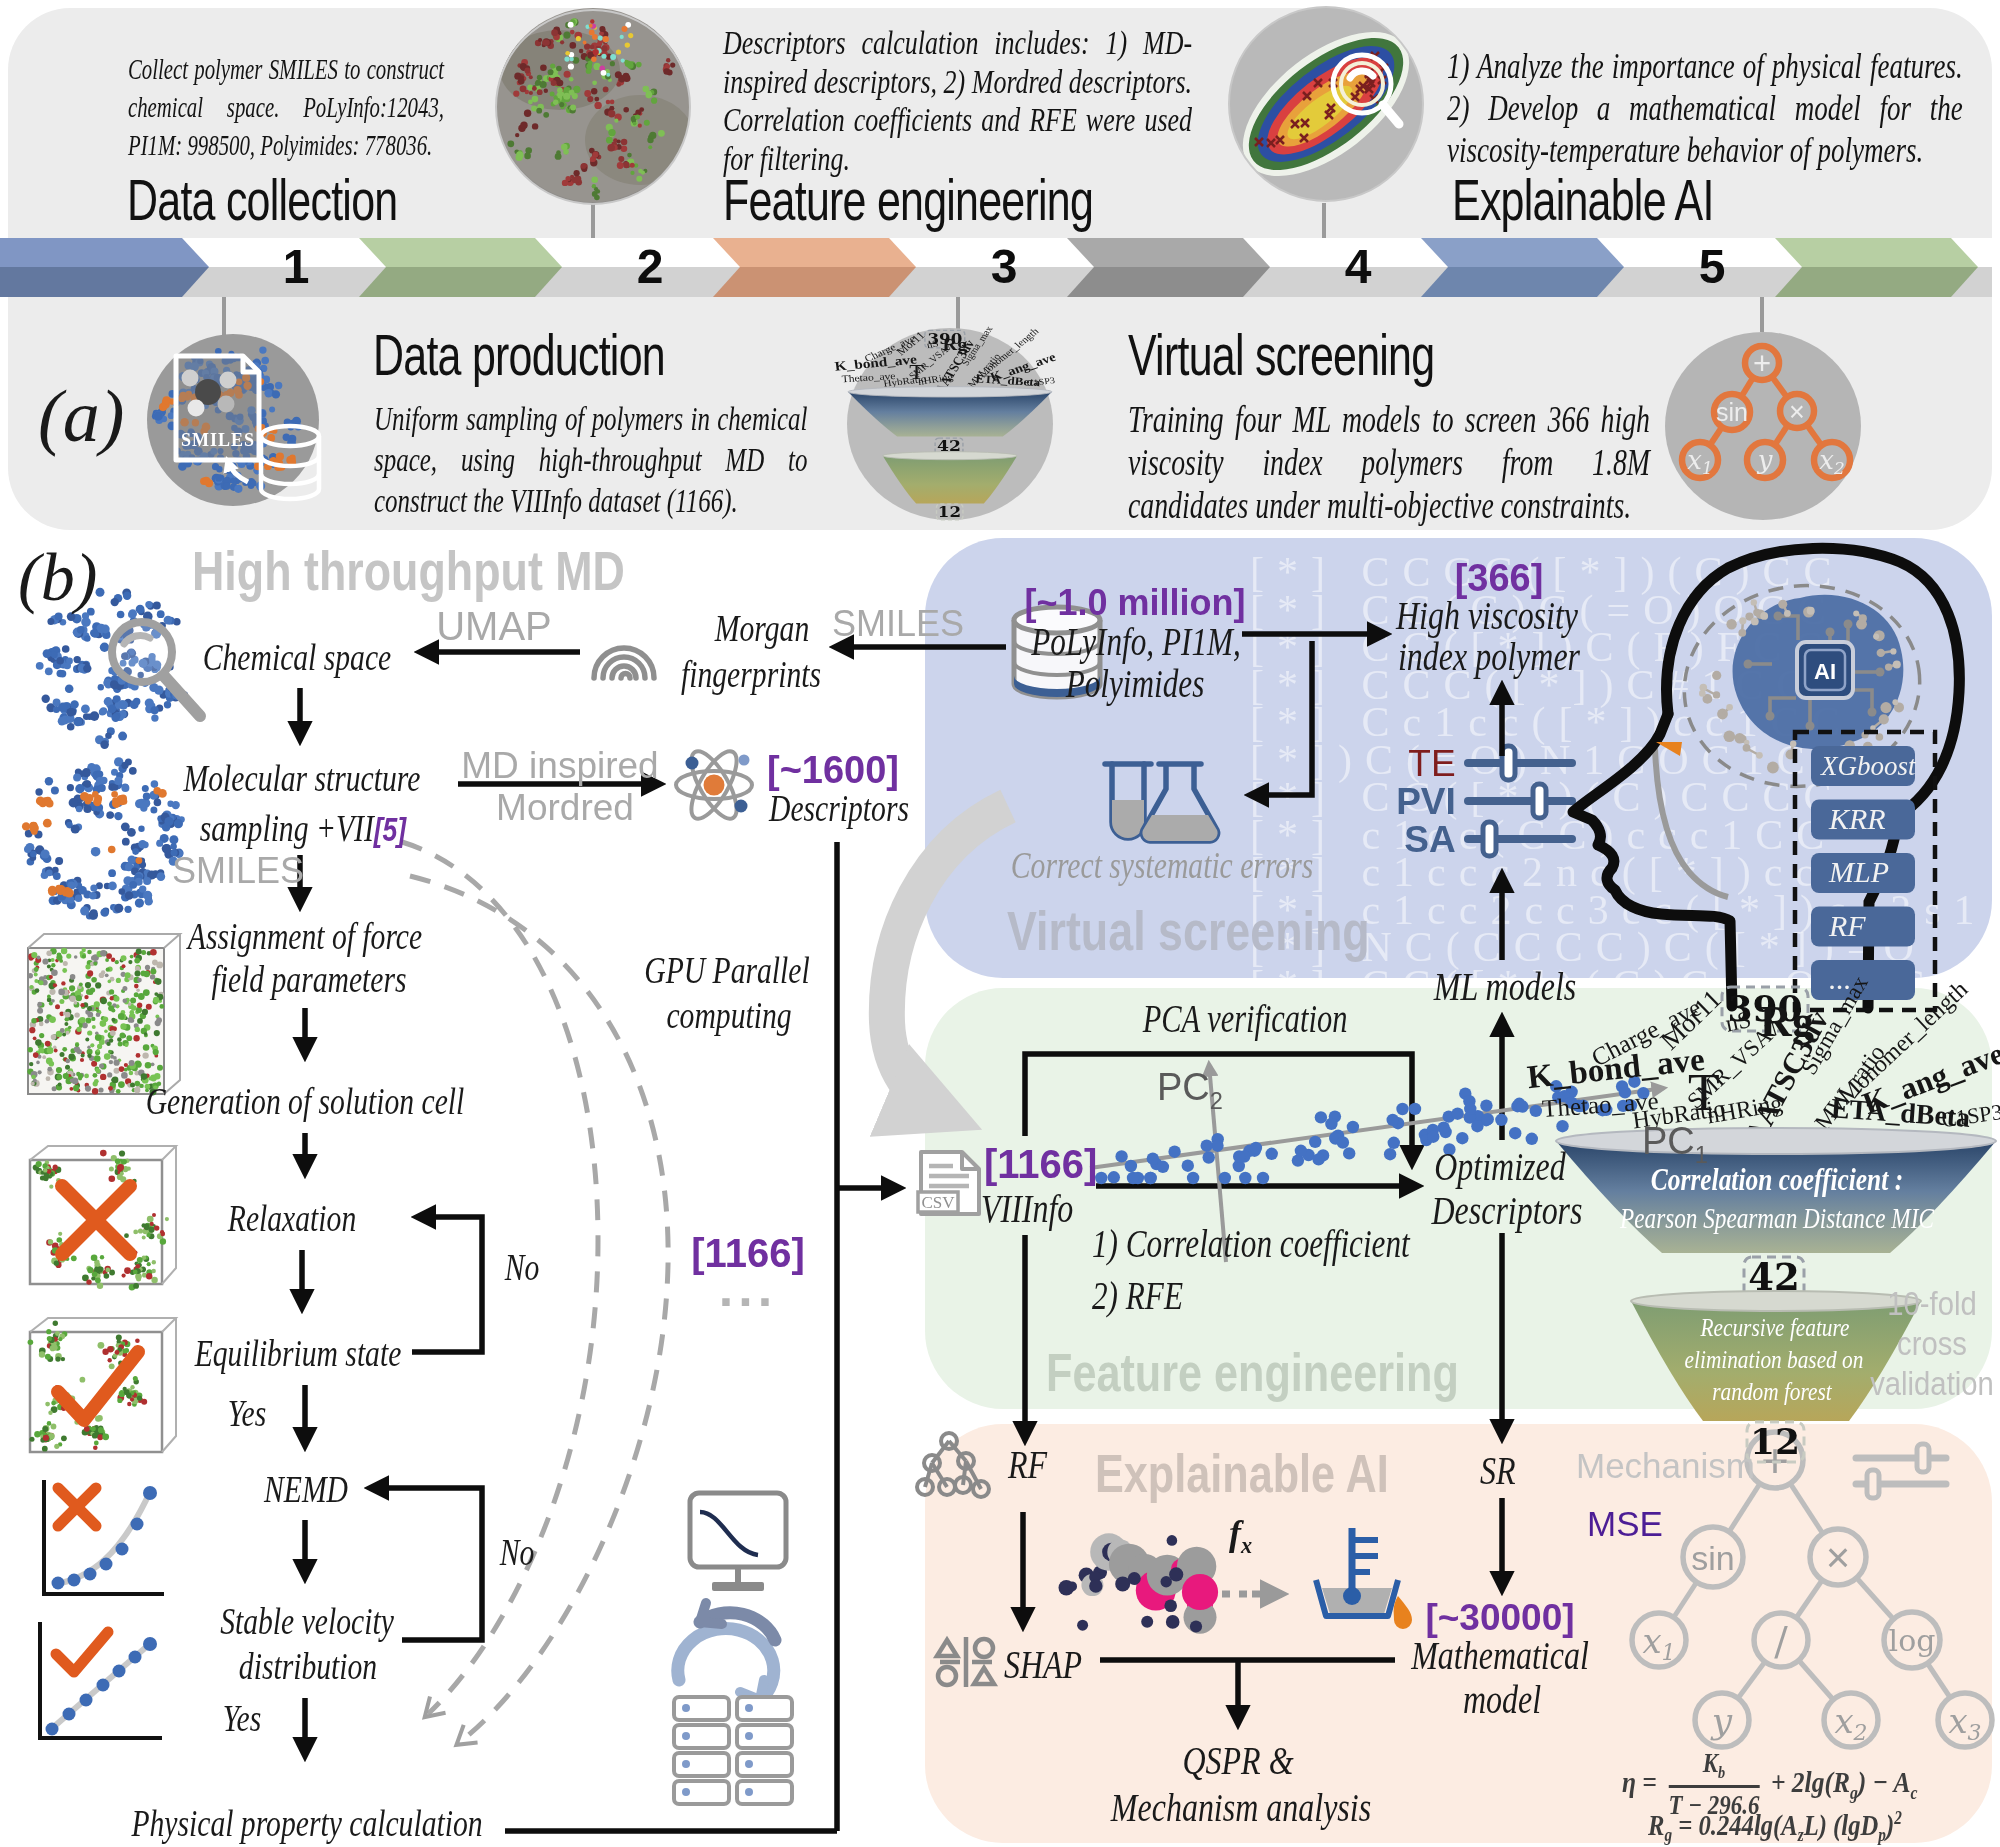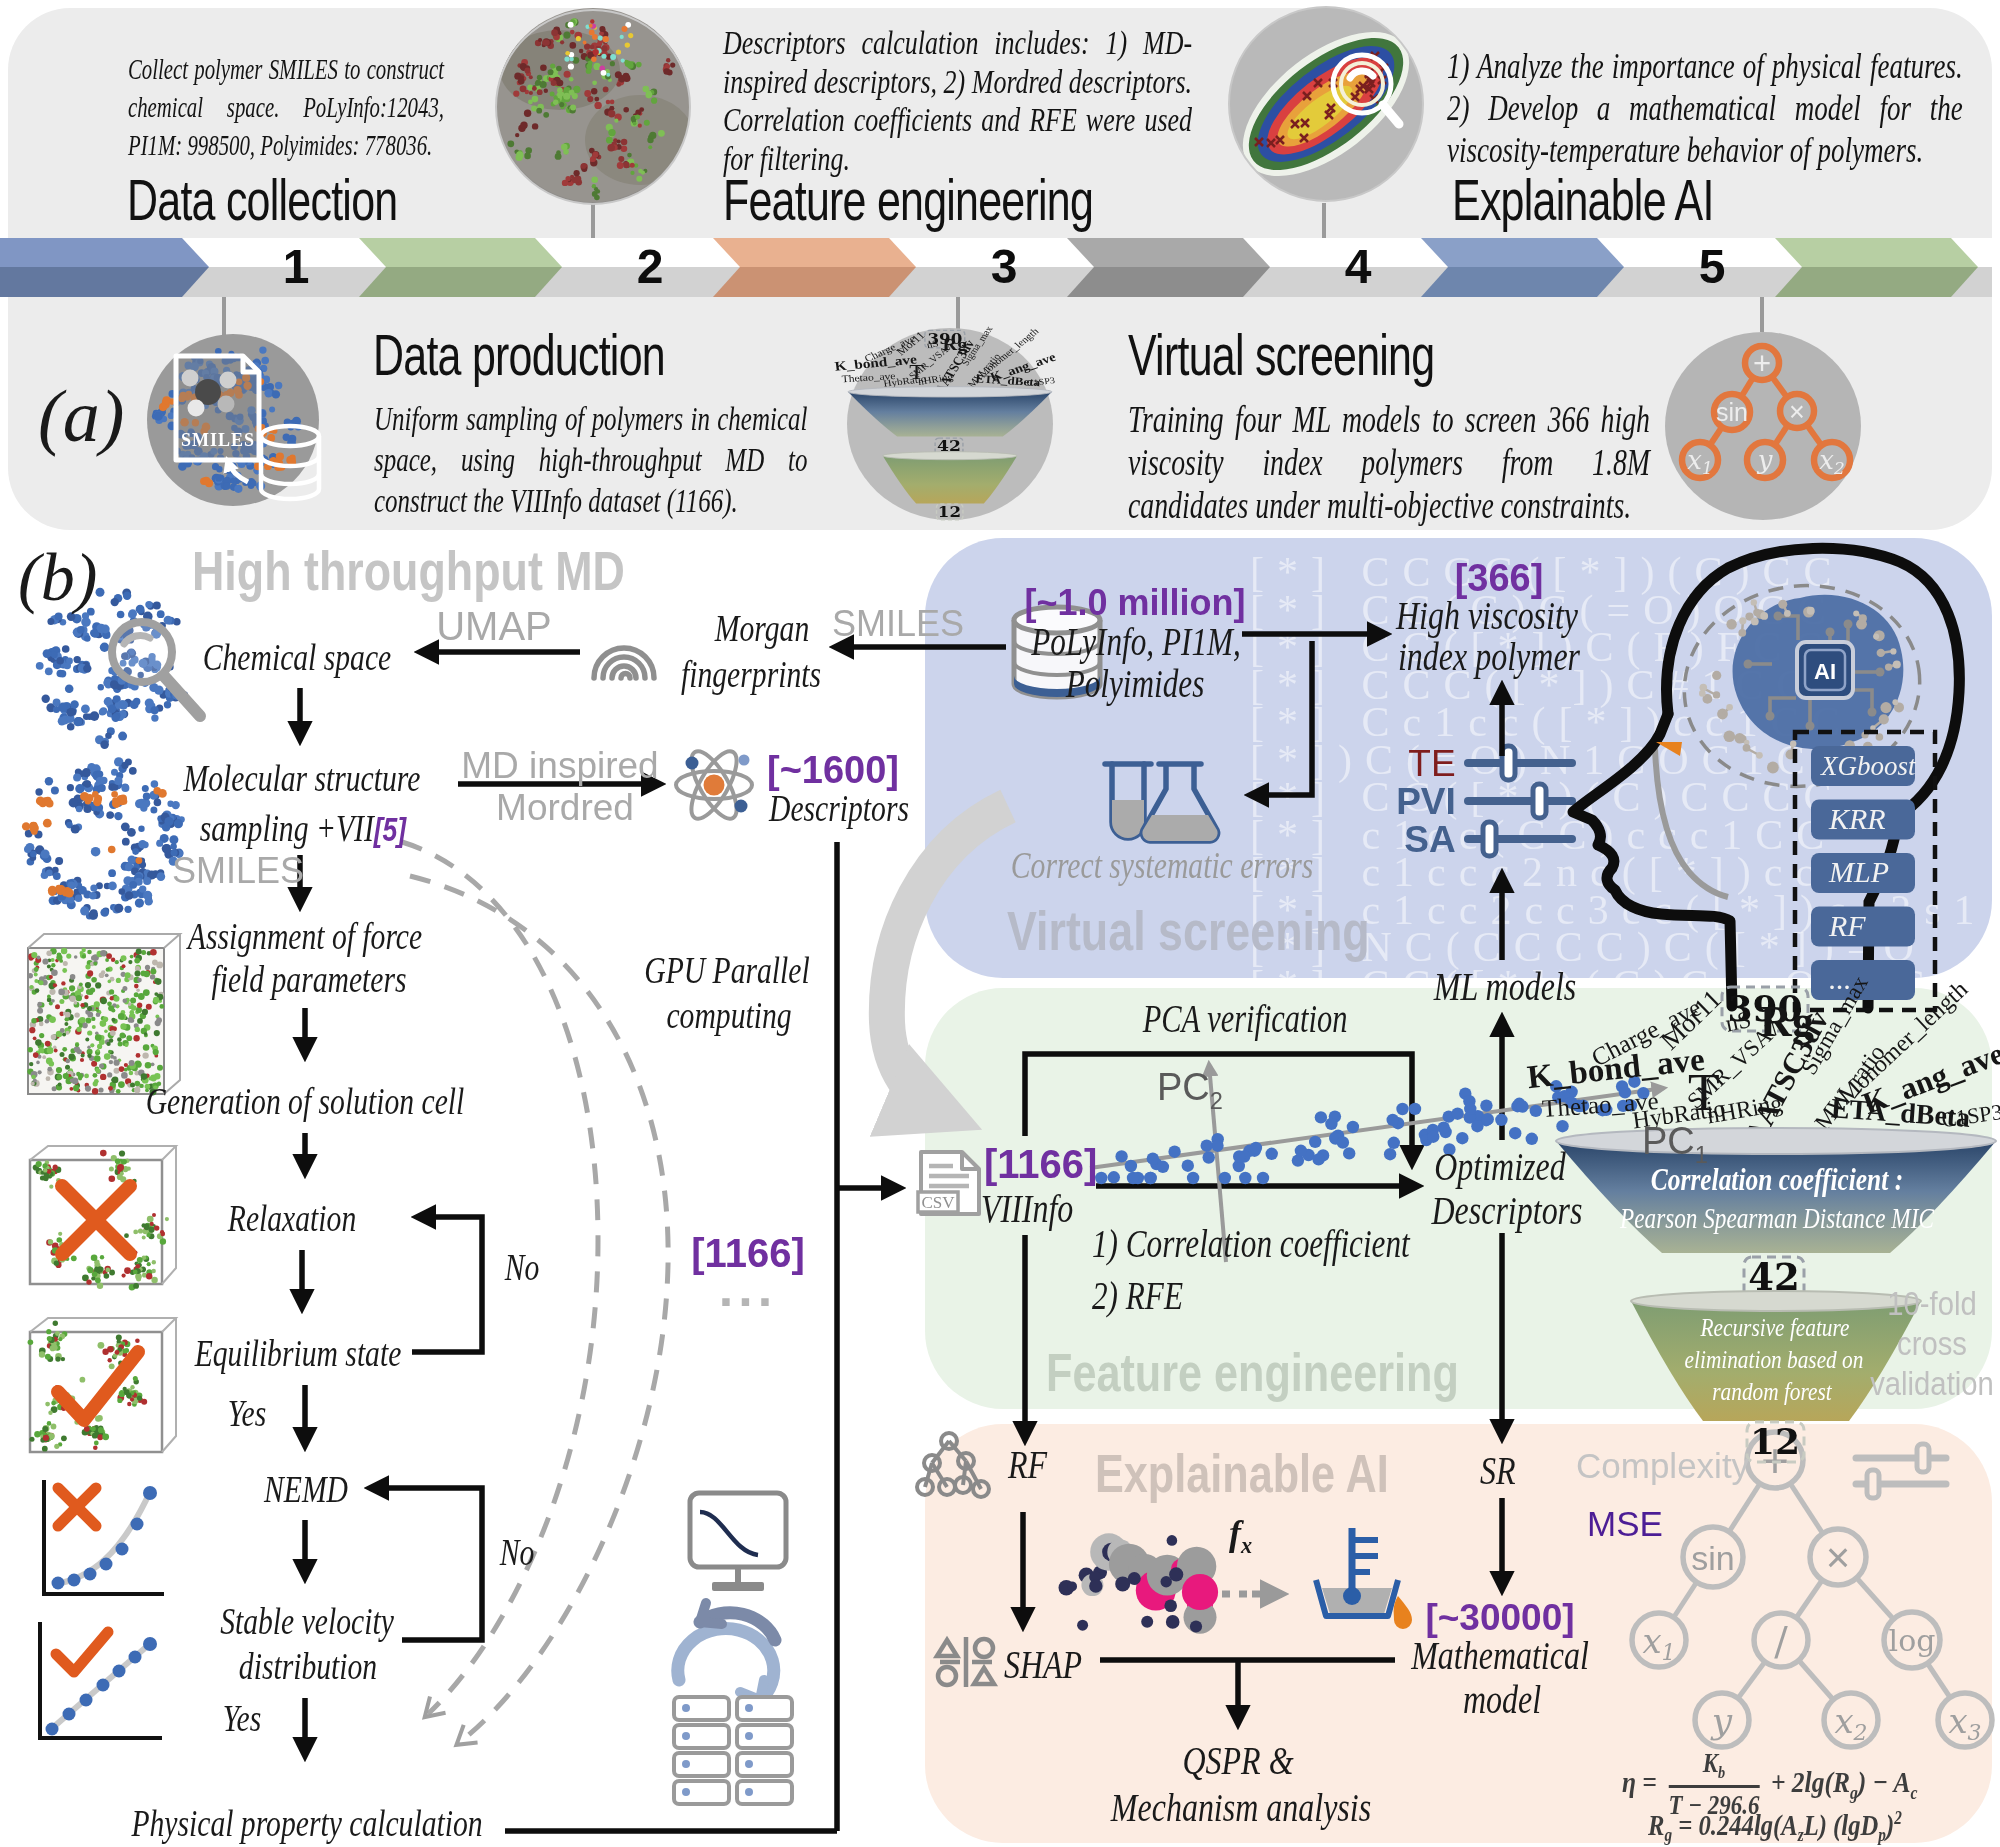--- a/index.html
+++ b/index.html
@@ -2915,21 +2915,21 @@
   <div class="t script ctr" style="left:1777px;top:1218px;font-size:29px;--sx:0.80;color:#ffffff">Pearson Spearman Distance MIC</div>
   <div class="t script ctr" style="left:1775px;top:1328px;font-size:26px;--sx:0.82;color:#ffffff">Recursive feature</div>
   <div class="t script ctr" style="left:1774px;top:1360px;font-size:26px;--sx:0.82;color:#ffffff">elimination based on</div>
   <div class="t script ctr" style="left:1772px;top:1392px;font-size:26px;--sx:0.82;color:#ffffff">random forest</div>
   <div class="t graylab ctr" style="left:1932px;top:1303px;font-size:34px;--sx:0.86;color:#c0c0c0">10-fold</div>
   <div class="t graylab ctr" style="left:1932px;top:1343px;font-size:34px;--sx:0.86;color:#c0c0c0">cross</div>
   <div class="t graylab ctr" style="left:1932px;top:1383px;font-size:34px;--sx:0.86;color:#c0c0c0">validation</div>
 
   <div class="t script lx" style="left:1008px;top:1442px;font-size:39px;--sx:0.82">RF</div>
   <div class="t script lx" style="left:1480px;top:1448px;font-size:39px;--sx:0.82">SR</div>
-  <div class="t graylab" style="left:1576px;top:1446px;font-size:35px;color:#c4c4c4">Complexity</div>
+  <div class="t graylab" style="left:1576px;top:1446px;font-size:35px;color:#c4c4c4">Mechanism</div>
   <div class="t graylab" style="left:1587px;top:1504px;font-size:35px;color:#4c1d95">MSE</div>
   <div class="t script" style="left:1229px;top:1512px;font-size:36px;font-weight:bold"><span>f</span><sub class="sm">x</sub></div>
   <div class="t purple ctr" style="left:1500px;top:1618px;font-size:37px">[~30000]</div>
   <div class="t script flow ctr" style="left:1500px;top:1655px;font-size:41px">Mathematical</div>
   <div class="t script flow ctr" style="left:1502px;top:1699px;font-size:41px">model</div>
   <div class="t script lx" style="left:1004px;top:1642px;font-size:39px;--sx:0.82">SHAP</div>
   <div class="t script flow ctr" style="left:1238px;top:1760px;font-size:41px">QSPR &amp;</div>
   <div class="t script flow ctr" style="left:1241px;top:1807px;font-size:41px">Mechanism analysis</div>
 
   <div class="t eq" style="left:1622px;top:1748px;">

